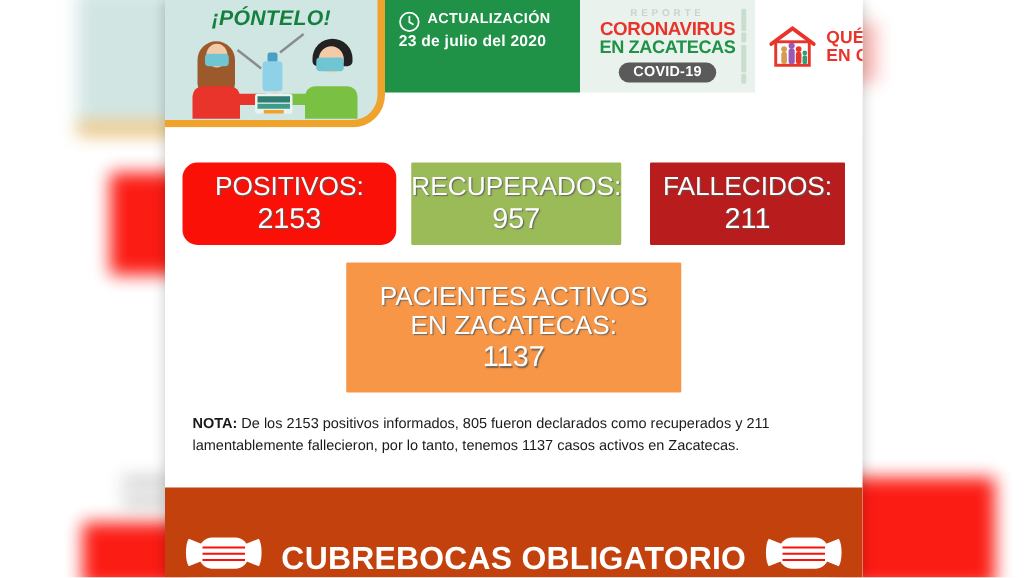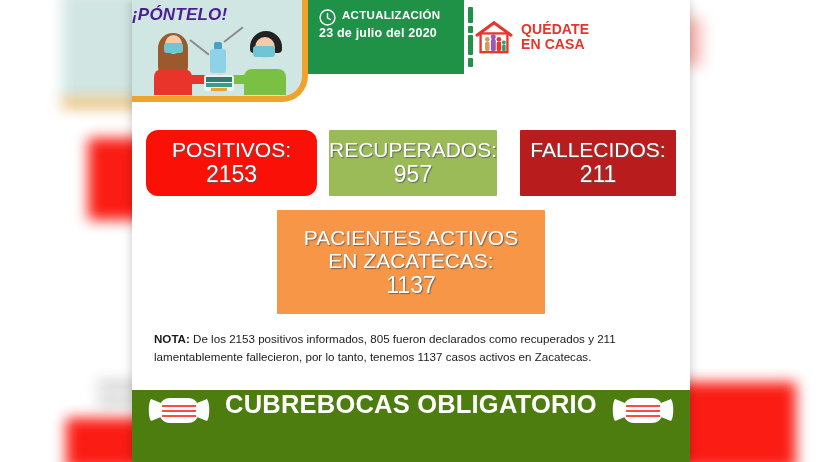--- a/index.html
+++ b/index.html
@@ -46,23 +46,23 @@
   .pontelo {
     position:relative;
     width:176px; height:102px;
     background:#cfe6e3;
     border-bottom:6px solid #f0a32c;
     border-right:6px solid #f0a32c;
     border-bottom-right-radius:26px;
     flex:0 0 auto;
   }
   .pontelo-title {
-    text-align:left;
+    text-align:center;
     font-size:17px; font-weight:bold; font-style:italic;
-    color:#4c1d95; letter-spacing:.2px;
+    color:#15803d; letter-spacing:.2px;
     padding-top:5px;
     font-family:"Liberation Sans", sans-serif;
   }
   .scene { position:relative; height:68px; }
   
   .g-hair { position:absolute; left:26px; top:8px; width:30px; height:42px;
             background:#9c5a2c; border-radius:15px 15px 8px 8px; }
   .g-face { position:absolute; left:33px; top:10px; width:17px; height:19px;
             background:#f3cba8; border-radius:50%; }
   .g-mask { position:absolute; left:32px; top:18px; width:19px; height:10px;
@@ -207,22 +207,22 @@
     padding:16px 22px 0 22px;
     font-size:11.6px; color:#1a1a1a;
     line-height:1.52; text-align:left;
   }
   .nota b { font-weight:bold; }
 
   
   .banner {
     position:absolute; left:0; bottom:0;
     width:100%; height:72px;
-    background:#4d7c0f;
-    display:flex; align-items:flex-start; justify-content:center;
+    background:#c2410c;
+    display:flex; align-items:flex-end; justify-content:center;
     gap:14px;
   }
   .mask-ic { width:64px; height:40px; flex:0 0 auto; }
   .mask-ic.flip { transform:scaleX(-1); }
   .banner-lbl {
     color:#ffffff; font-size:25.5px; font-weight:bold;
     letter-spacing:.2px;
   }
 </style>
 </head>
@@ -280,20 +280,32 @@
       </div>
       <div class="fecha">23 de julio del 2020</div>
       <div class="dash-col">
         <div class="dash" style="height:16px"></div>
         <div class="dash" style="height:7px"></div>
         <div class="dash" style="height:20px"></div>
         <div class="dash" style="height:9px"></div>
       </div>
     </div>
 
+    <div class="corona-block">
+      <div class="reporte-lbl">REPORTE</div>
+      <div class="corona-lbl">CORONAVIRUS</div>
+      <div class="zacatecas-lbl">EN ZACATECAS</div>
+      <div class="covid-pill">COVID-19</div>
+      <div class="dash-col2">
+        <div class="dash2" style="height:18px"></div>
+        <div class="dash2" style="height:8px"></div>
+        <div class="dash2" style="height:22px"></div>
+        <div class="dash2" style="height:8px"></div>
+      </div>
+    </div>
 
     <div class="quedate-block">
       <svg class="house-ic" viewBox="0 0 44 38">
         <path d="M22 3 L41 17 M22 3 L3 17" fill="none" stroke="#e8342a" stroke-width="3.4" stroke-linecap="round"></path>
         <rect x="7" y="15" width="30" height="21" fill="none" stroke="#e8342a" stroke-width="2.6"></rect>
         <rect x="12" y="24" width="5" height="11" rx="2.2" fill="#d79a52"></rect>
         <circle cx="14.5" cy="21.5" r="2.6" fill="#d79a52"></circle>
         <rect x="18.5" y="21" width="5.5" height="14" rx="2.4" fill="#9b59b6"></rect>
         <circle cx="21.2" cy="18.6" r="2.8" fill="#9b59b6"></circle>
         <rect x="25" y="24" width="5" height="11" rx="2.2" fill="#e8342a"></rect>

